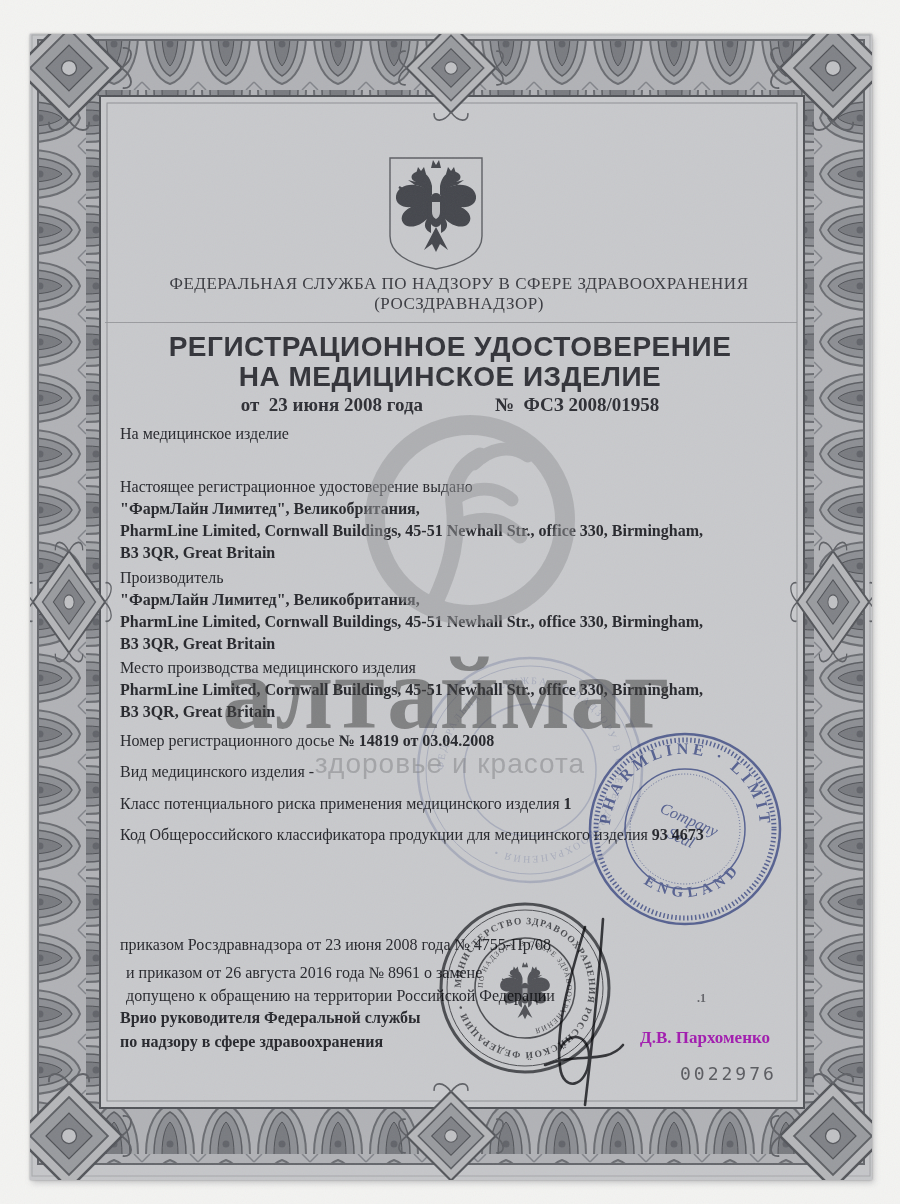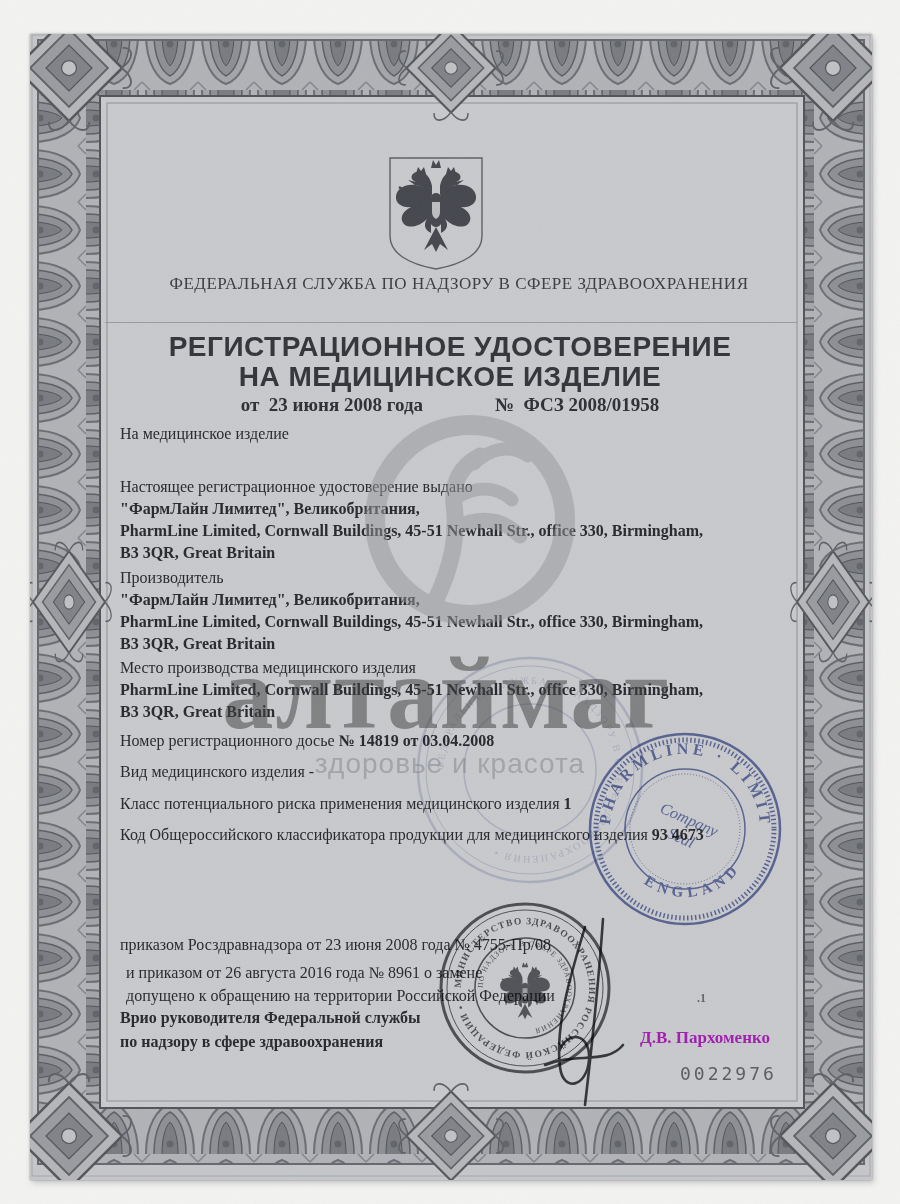--- a/index.html
+++ b/index.html
@@ -146,20 +146,21 @@
         <path d="M-4,-6 h8 v10 q0,5 -4,7 q-4,-2 -4,-7 z" fill="#bcbdc0"></path>
         <circle cx="34" cy="-10" r="3.2"></circle>
         <path d="M26,-14 L33,-10 M-26,-14 L-37,-21" stroke="#45474d" stroke-width="2.4" fill="none"></path>
       </g>
     </defs>
     <path d="M-46,-50 H46 V28 C46,45 28,56 0,61 C-28,56 -46,45 -46,28 Z" fill="none" stroke="#5d5f64" stroke-width="1.4"></path>
     <use href="#eagle"></use>
   </svg>
 
   <div class="abs authority ctext" style="top:274px">ФЕДЕРАЛЬНАЯ СЛУЖБА ПО НАДЗОРУ В СФЕРЕ ЗДРАВООХРАНЕНИЯ</div>
+  <div class="abs authority ctext" style="top:294px">(РОСЗДРАВНАДЗОР)</div>
   <div class="abs rule" style="top:322px"></div>
 
   <div class="abs doc-title" style="top:331px">РЕГИСТРАЦИОННОЕ УДОСТОВЕРЕНИЕ</div>
   <div class="abs doc-title" style="top:361px">НА МЕДИЦИНСКОЕ ИЗДЕЛИЕ</div>
   <div class="abs date-row" style="top:394px">
     <span class="keep-space">от  23 июня 2008 года</span>
     <span class="keep-space">№  ФСЗ 2008/01958</span>
   </div>
 
   <div class="abs bline" style="top:424px">На медицинское изделие</div>

